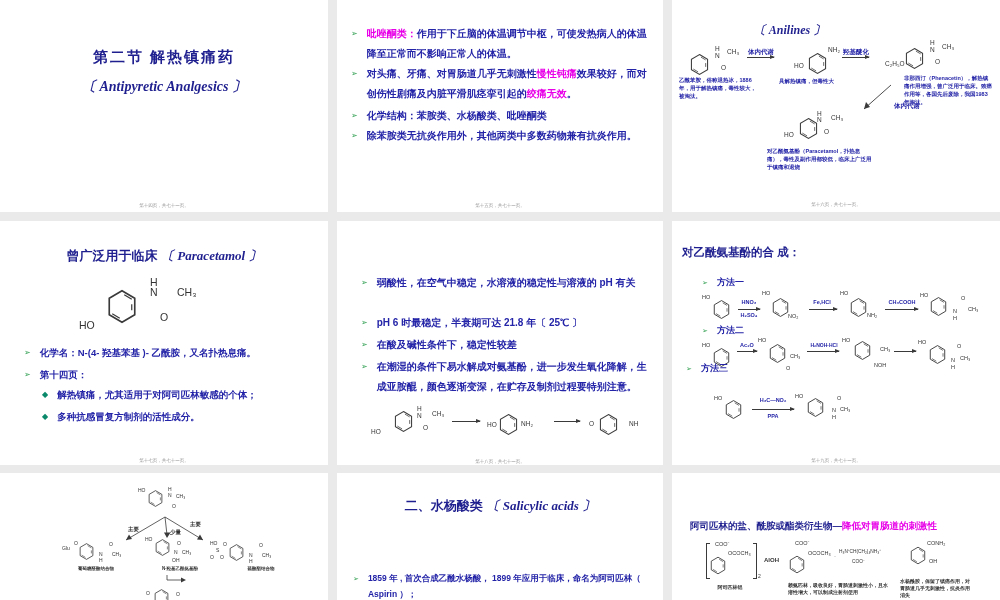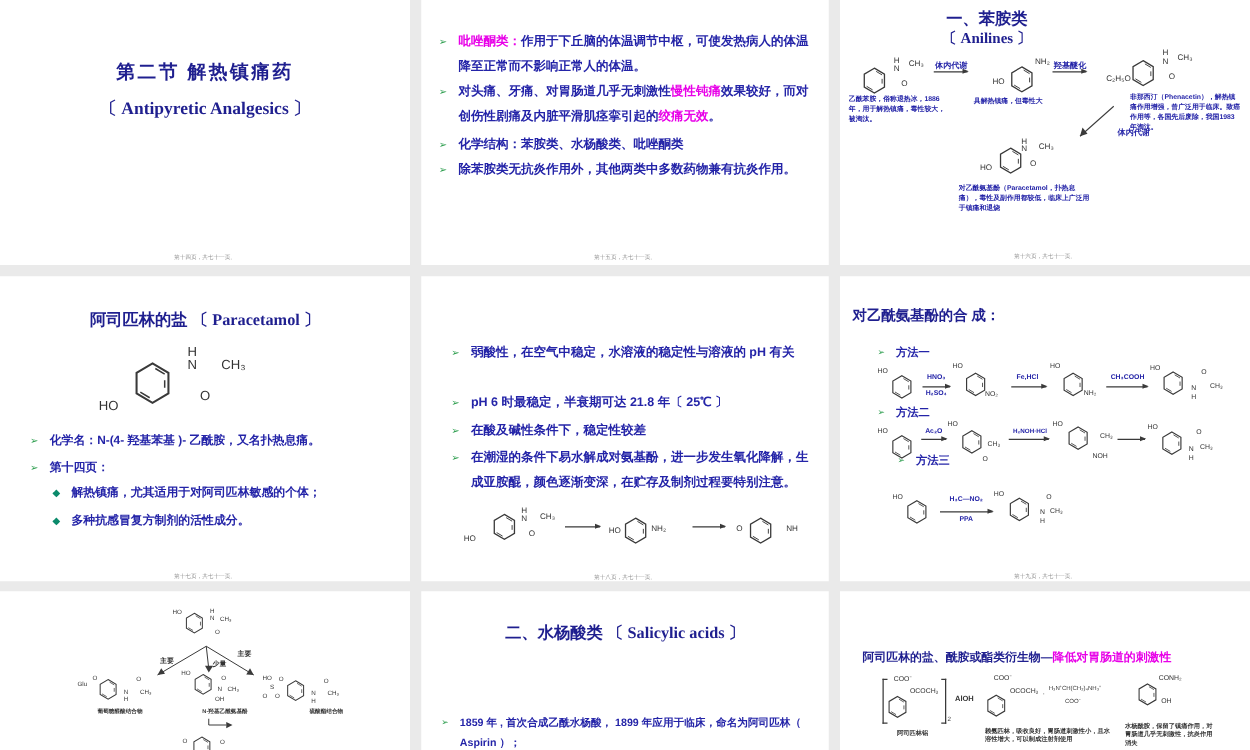--- a/index.html
+++ b/index.html
@@ -1,20 +1,20 @@
 <!DOCTYPE html>
 <html><head>
 <meta charset="utf-8">
 <style>
   html,body{margin:0;padding:0;width:1000px;height:600px;overflow:hidden;
     background:#eaeaea;font-family:"Liberation Sans",sans-serif;}
   .sl{position:absolute;background:#ffffff;overflow:hidden;}
   .ttl{position:absolute;font-weight:bold;color:#1f1f8f;white-space:nowrap;}
   .ctr{left:0;right:0;text-align:center;white-space:normal;}
-  .sf{font-family:"Liberation Serif",serif;}
+  .sf{font-family:"Liberation Serif",serif;font-style:italic;}
   .bl{position:absolute;display:flex;align-items:flex-start;}
   .mk{color:#2e9e4f;font-size:8px;flex:0 0 auto;margin-right:9px;}
   .dmk{color:#0b8a6b;font-size:8px;flex:0 0 auto;margin-right:9px;}
   .tx{font-weight:bold;color:#2424a8;font-size:10px;line-height:2.0;}
   .mg{color:#e800e8;}
   .cap{position:absolute;font-weight:bold;color:#2424a8;font-size:5.5px;line-height:1.45;}
   .cpk{position:absolute;font-weight:bold;color:#333;font-size:4.5px;line-height:1.4;text-align:center;}
   .ftr{position:absolute;left:0;right:0;text-align:center;font-size:4.5px;color:#909090;}
   .mol{position:absolute;}
   .a{position:absolute;font-size:6.5px;color:#333;line-height:1;white-space:nowrap;}
@@ -53,21 +53,20 @@
     <span class="tx">化学结构：苯胺类、水杨酸类、吡唑酮类</span>
   </div>
   <div class="bl" style="left:14px;top:126px;width:300px">
     <span class="mk" style="line-height:20px">➢</span>
     <span class="tx">除苯胺类无抗炎作用外，其他两类中多数药物兼有抗炎作用。</span>
   </div>
   <div class="ftr" style="top:203px">第十五页，共七十一页。</div>
 </div>
 
 <div class="sl" style="left:672px;top:0;width:328px;height:212px">
-  <div class="ttl" style="left:20px;top:6px;width:195px;text-align:center;font-size:13px">一、苯胺类</div>
   <div class="ttl sf" style="left:20px;top:22px;width:195px;text-align:center;font-size:12px">〔 Anilines 〕</div>
 
   <div class="mol" style="left:18px;top:44px;width:70px;height:40px">
     <svg class="ring" style="left:0;top:9px" width="19" height="23" viewBox="0 0 20 24">
         <path class="rp" d="M10 1.5L18.5 6.5V17.5L10 22.5L1.5 17.5V6.5Z"></path>
         <path class="rd" d="M11.5 4.2L16.5 7.2M16.5 10.5V14.5M8.5 19.8L3.5 16.8"></path>
       </svg>
     <span class="a" style="left:25px;top:2px">H</span>
     <span class="a" style="left:25px;top:9px">N</span>
     <span class="a" style="left:37px;top:5px">CH₃</span>
@@ -117,21 +116,21 @@
     <span class="a" style="left:33px;top:9px">N</span>
     <span class="a" style="left:47px;top:7px">CH₃</span>
     <span class="a" style="left:40px;top:21px">O</span>
   </div>
   <div class="cap" style="left:95px;top:148px;width:108px">对乙酰氨基酚（Paracetamol，扑热息痛），毒性及副作用都较低，临床上广泛用于镇痛和退烧</div>
   <div class="ftr" style="top:202px">第十六页，共七十一页。</div>
 </div>
 
 <div class="sl" style="left:0;top:221px;width:328px;height:244px">
   <div class="ttl ctr" style="top:26px;font-size:13px">
-    <span>阿司匹林的盐</span>
+    <span>曾广泛用于临床</span>
     <span class="sf">〔 Paracetamol 〕</span>
   </div>
   <div class="mol" style="left:79px;top:55px;width:135px;height:60px">
     <span class="a" style="left:71px;top:1px;font-size:10.5px">H</span>
     <span class="a" style="left:71px;top:11px;font-size:10.5px">N</span>
     <svg class="ring" style="left:28px;top:12px" width="30" height="37" viewBox="0 0 20 24">
         <path class="rp" d="M10 1.5L18.5 6.5V17.5L10 22.5L1.5 17.5V6.5Z"></path>
         <path class="rd" d="M11.5 4.2L16.5 7.2M16.5 10.5V14.5M8.5 19.8L3.5 16.8"></path>
       </svg>
     <span class="a" style="left:98px;top:11px;font-size:10.5px">CH₃</span>
@@ -294,21 +293,21 @@
     <svg class="ring" style="left:11px;top:7px" width="17" height="21" viewBox="0 0 20 24">
         <path class="rp" d="M10 1.5L18.5 6.5V17.5L10 22.5L1.5 17.5V6.5Z"></path>
         <path class="rd" d="M11.5 4.2L16.5 7.2M16.5 10.5V14.5M8.5 19.8L3.5 16.8"></path>
       </svg>
     <span class="a" style="left:33px;top:21px;font-size:5.5px">N</span>
     <span class="a" style="left:33px;top:28px;font-size:5.5px">H</span>
     <span class="a" style="left:39px;top:7px;font-size:5.5px">O</span>
     <span class="a" style="left:42px;top:19px;font-size:5.5px">CH₃</span>
   </div>
 
-  <div class="bl" style="left:46px;top:142px">
+  <div class="bl" style="left:14px;top:142px">
     <span class="mk" style="font-size:7px;line-height:12px">➢</span>
     <span class="tx" style="font-size:9px;line-height:1.3">方法三</span>
   </div>
   <div class="mol" style="left:42px;top:172px;width:34px;height:30px">
     <span class="a" style="left:0;top:3px;font-size:5.5px">HO</span>
     <svg class="ring" style="left:11px;top:6px" width="17" height="21" viewBox="0 0 20 24">
         <path class="rp" d="M10 1.5L18.5 6.5V17.5L10 22.5L1.5 17.5V6.5Z"></path>
         <path class="rd" d="M11.5 4.2L16.5 7.2M16.5 10.5V14.5M8.5 19.8L3.5 16.8"></path>
       </svg>
   </div>

